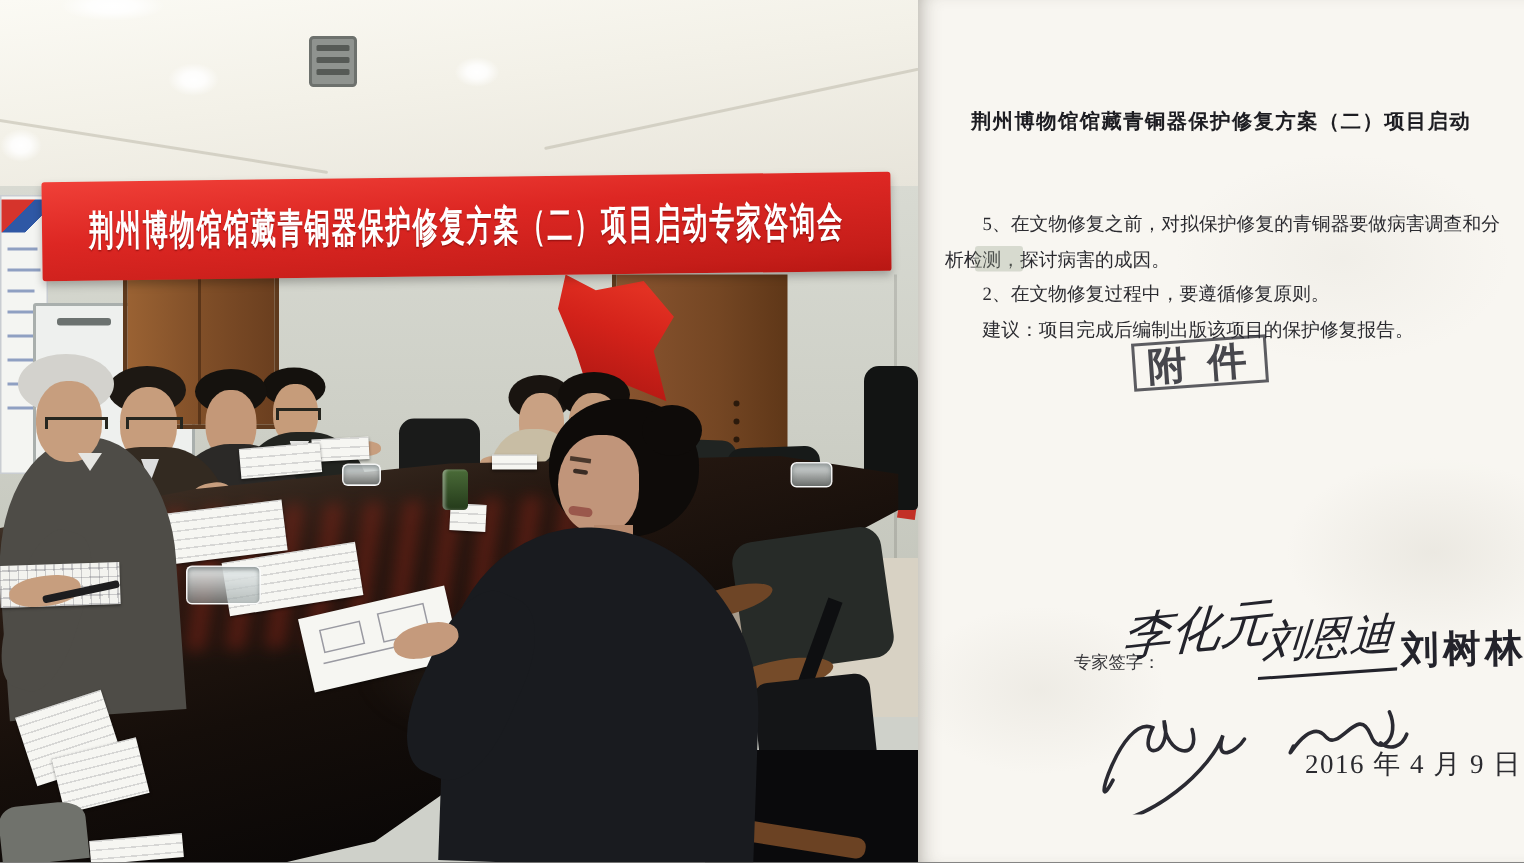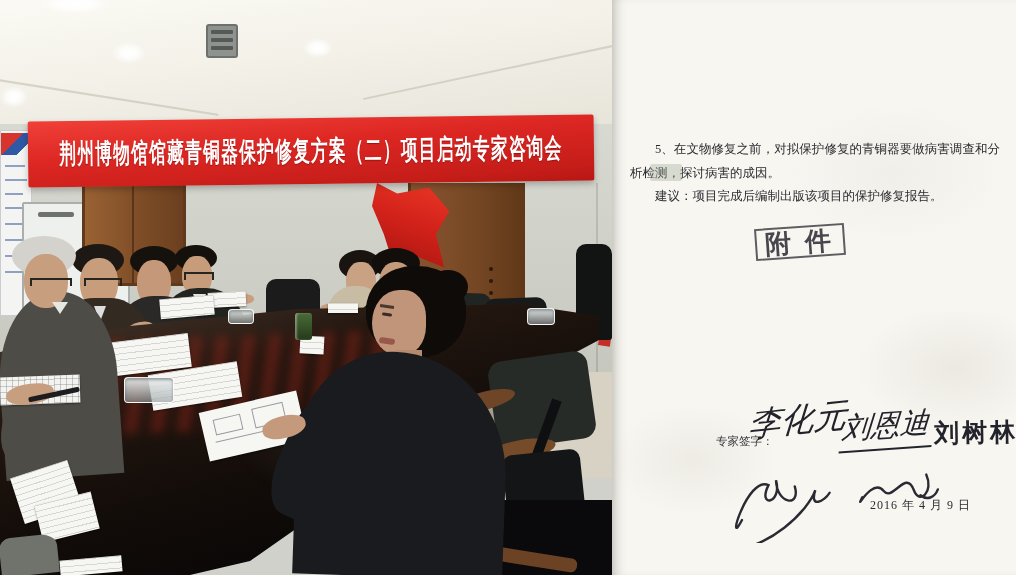--- a/index.html
+++ b/index.html
@@ -79,21 +79,21 @@
   .stamp{left:143px;top:226px;width:86px;height:28px;transform:rotate(-4deg);
     border:2px solid rgba(40,40,48,.75);display:flex;align-items:center;justify-content:center;overflow:visible;}
   .stamp span{font-family:"Liberation Sans",sans-serif;font-weight:700;font-size:26px;letter-spacing:14px;
     padding-left:10px;color:rgba(32,32,40,.82);white-space:nowrap;}
   .sig-label{left:104px;top:434px;font-size:11.5px;color:#38383c;}
   .sig{color:#23232b;white-space:nowrap;font-style:italic;}
   .sig-a{left:136px;top:398px;font-size:33px;transform:rotate(-6deg) skewX(-10deg);}
   .sig-b{left:228px;top:406px;font-size:29px;transform:rotate(-4deg) skewX(-8deg);
     border-bottom:2px solid #23232b;padding:0 4px 2px 2px;}
   .sig-c{left:322px;top:416px;font-size:25px;font-style:normal;font-weight:700;letter-spacing:3px;transform:rotate(-1deg);}
-  .doc-date{left:258px;top:497px;font-size:12px;letter-spacing:1px;color:#2b2b30;}
+  .doc-date{left:258px;top:497px;font-size:18px;letter-spacing:1px;color:#2b2b30;}
 </style>
 </head>
 <body>
 
 <div class="stage">
 
   <div class="abs photo">
 
     <div class="abs ceiling"></div>
     <div class="abs cfold" style="left:-10px;top:96px;width:230px;transform:rotate(9deg);"></div>
@@ -239,24 +239,26 @@
       <div class="abs person-skin" style="left:262px;top:416px;width:44px;height:22px;background:#c59a7c;transform:rotate(-14deg);"></div>
     </div>
 
     <div class="abs banner">
       <span class="banner-text">荆州博物馆馆藏青铜器保护修复方案（二）项目启动专家咨询会</span>
     </div>
   </div>
 
   <div class="abs doc">
     <div class="abs doc-title">
+      <div>荆州博物馆馆藏青铜器保护修复方案（二）项目启动</div>
     </div>
 
     <div class="abs doc-body">
       <p>5、在文物修复之前，对拟保护修复的青铜器要做病害调查和分析检测，探讨病害的成因。</p>
+      <p>2、在文物修复过程中，要遵循修复原则。</p>
       <p>建议：项目完成后编制出版该项目的保护修复报告。</p>
     </div>
 
     <div class="abs smudge"></div>
     <div class="abs fade"></div>
 
     <div class="abs stamp">
       <span>附件</span>
     </div>
 

